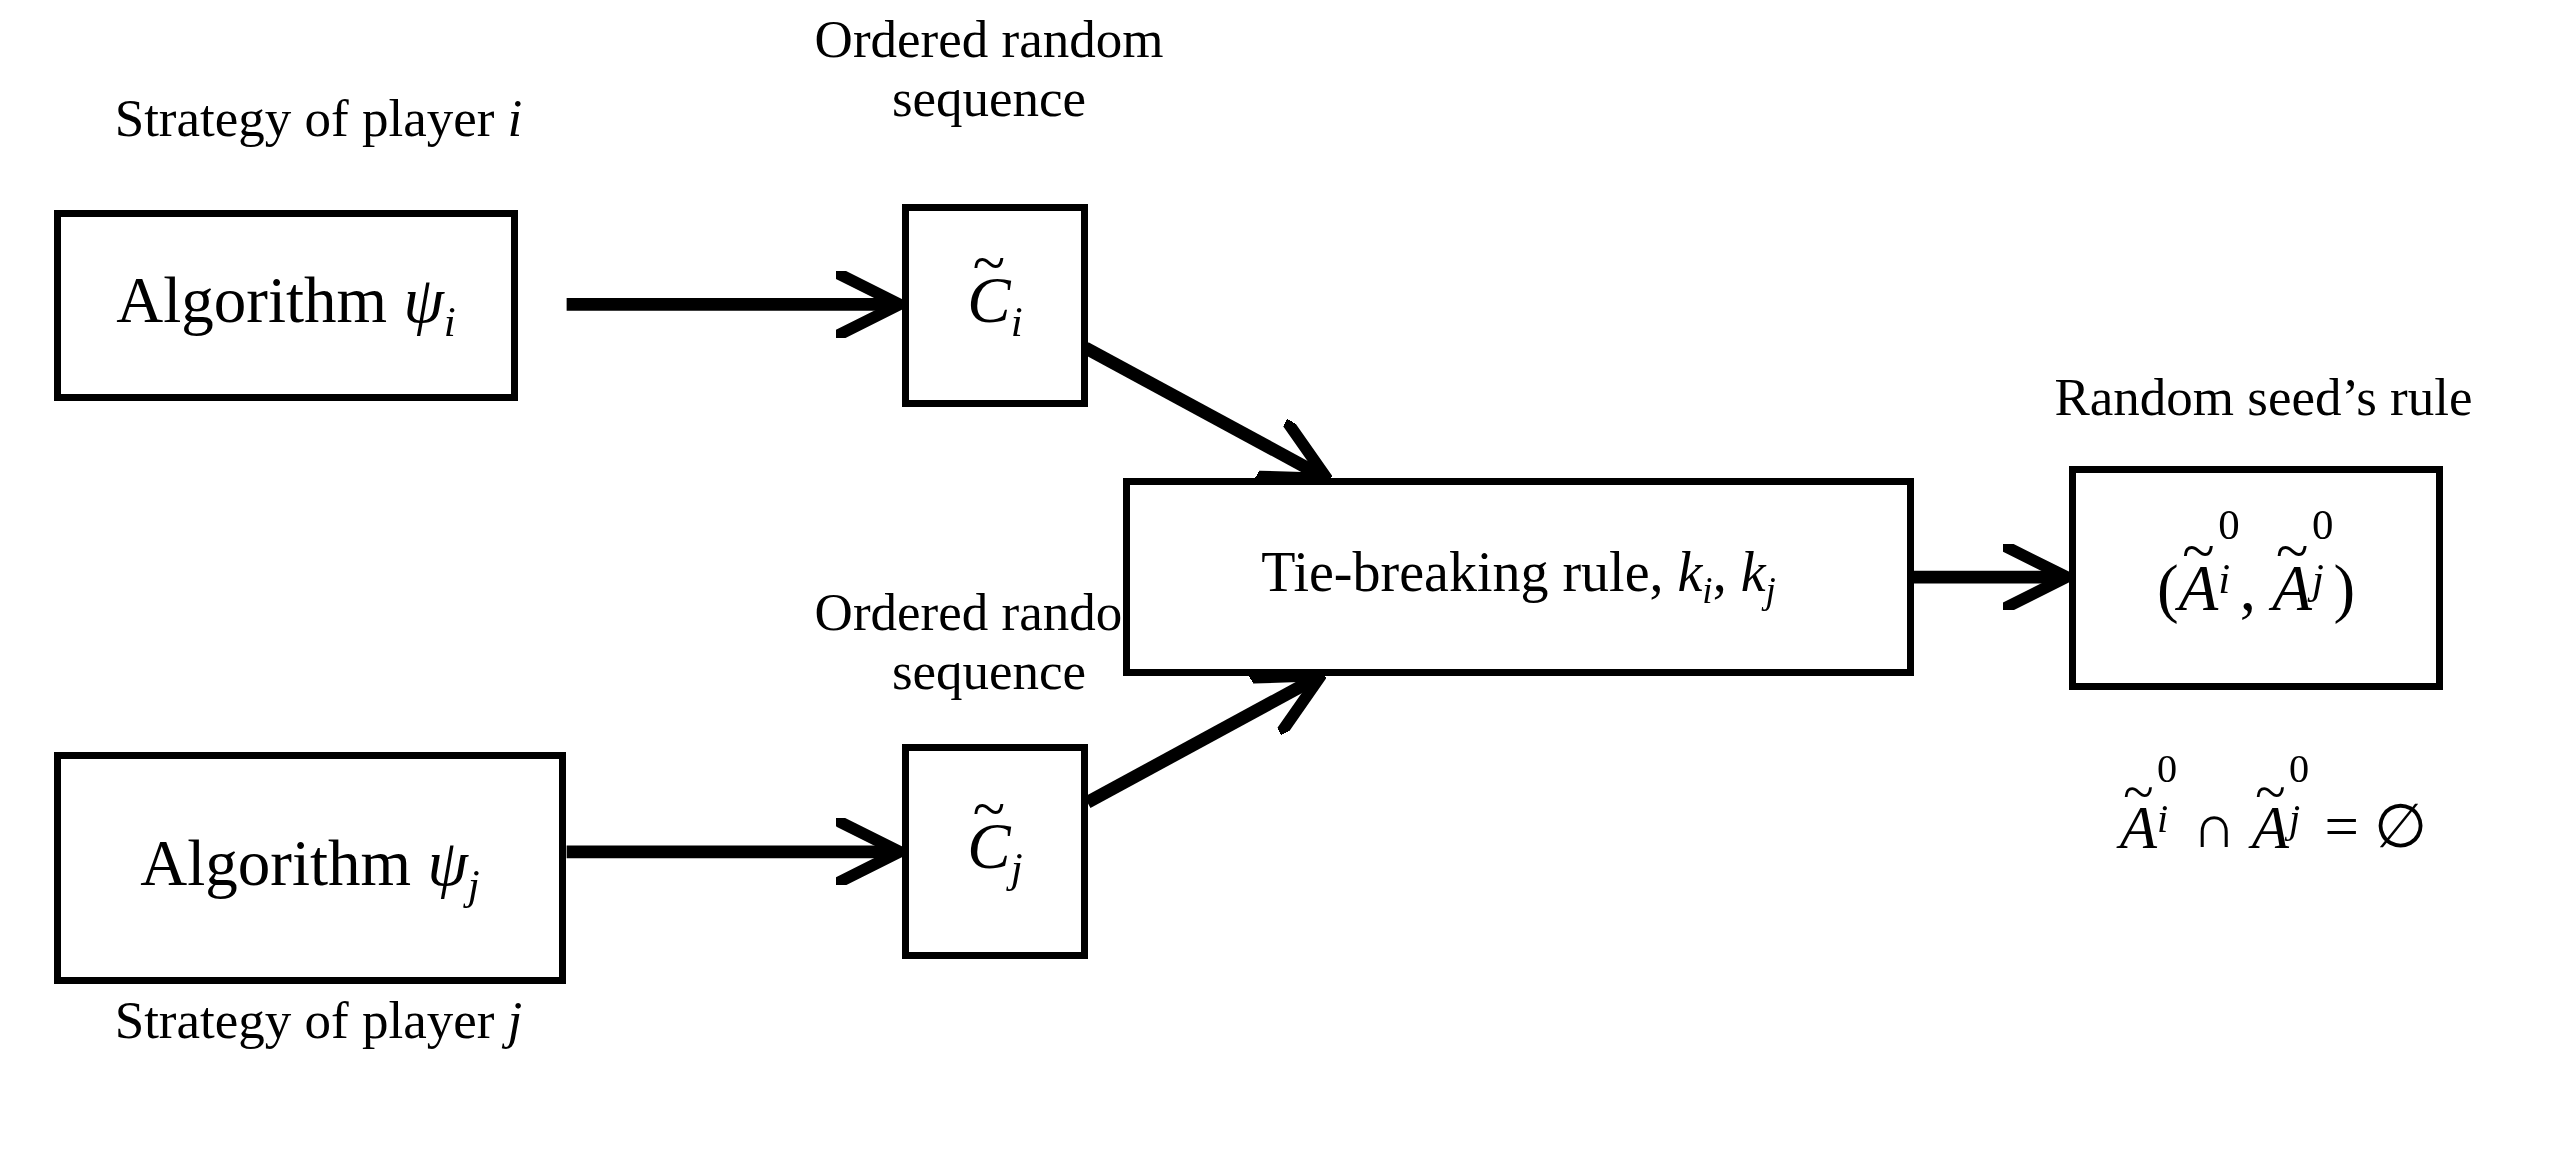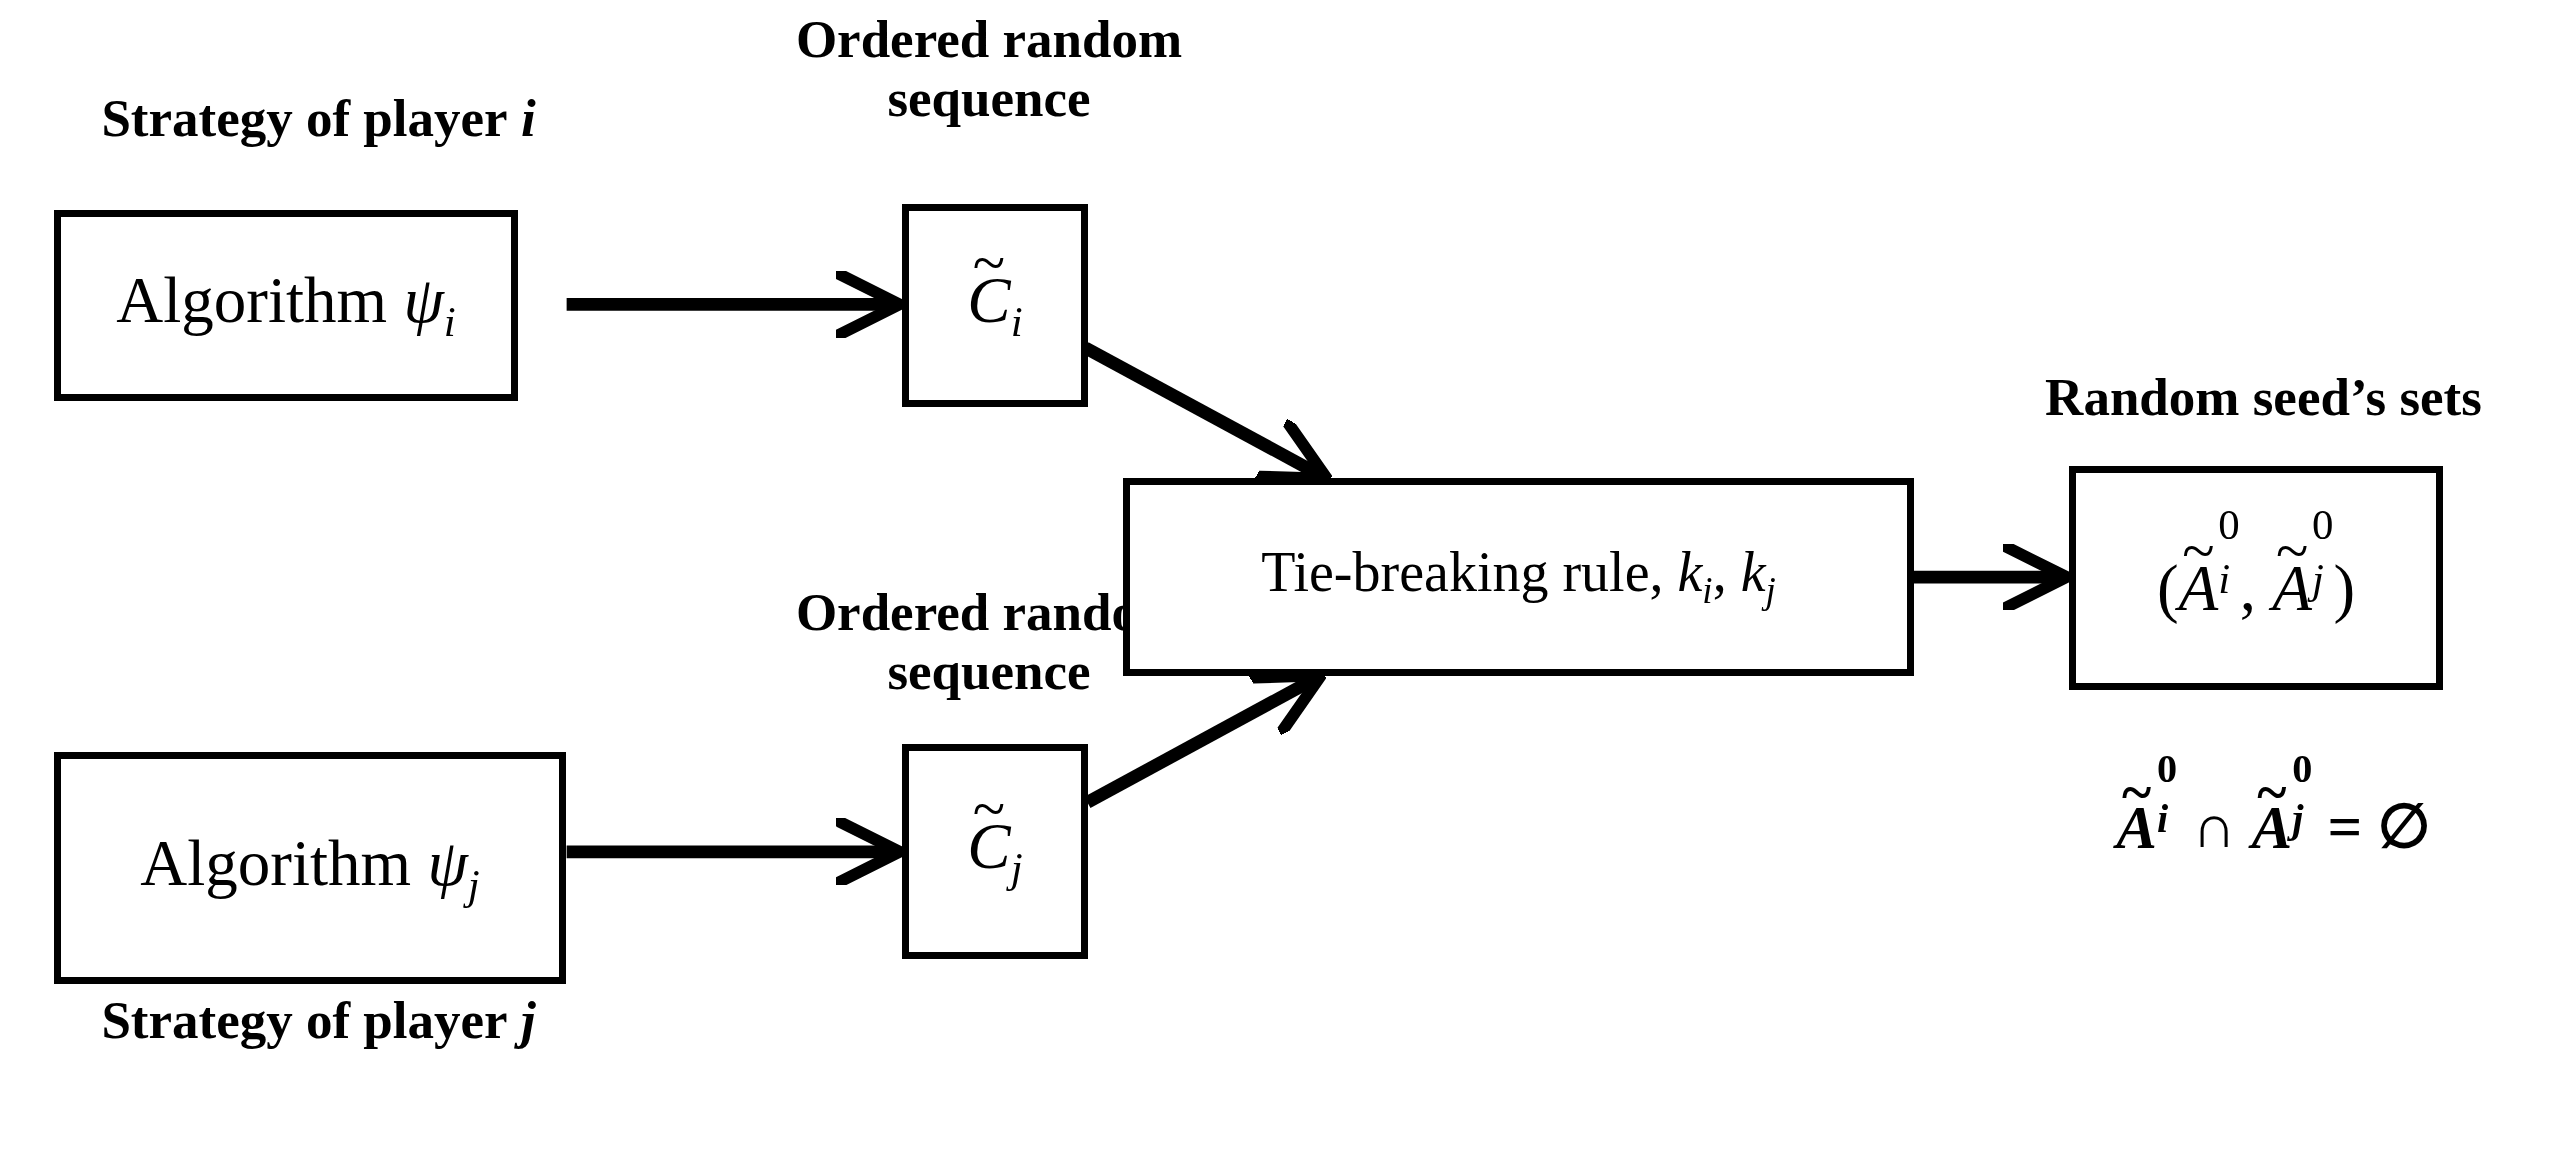--- a/index.html
+++ b/index.html
@@ -42,21 +42,20 @@
   #tie     { left: 1123px; top: 478px; width: 791px;  height: 198px; }
   #out     { left: 2069px; top: 466px; width: 374px;  height: 224px; }
 
   
   .caption {
     position: absolute;
     white-space: pre-line;
     text-align: center;
     line-height: 1.12;
     font-size: 53px;
-    font-weight: bold;
   }
 
   #cap-strategy-i      { left: 22px;   top: 30px;  width: 593px; text-align: center; }
   #cap-strategy-j      { left: 22px;   top: 932px; width: 593px; text-align: center; }
   #cap-seq-top         { left: 722px;  top: 10px;  width: 534px; }
   #cap-seq-bottom      { left: 722px;  top: 583px; width: 534px; }
   #cap-random-seed     { left: 1952px; top: 368px; width: 623px; }
   #cap-disjoint        { left: 2066px; top: 706px; width: 415px; font-size: 61px; }
 
   
@@ -135,21 +134,21 @@
   <div class="caption" id="cap-strategy-j">
     <span>Strategy of player&nbsp;<span class="mi">j</span></span>
   </div>
 
   <div class="caption" id="cap-seq-top">Ordered random
 sequence</div>
 
   <div class="caption" id="cap-seq-bottom">Ordered random
 sequence</div>
 
-  <div class="caption" id="cap-random-seed">Random seed’s sets</div>
+  <div class="caption" id="cap-random-seed">Random seed’s rule</div>
 
   <div class="caption" id="cap-disjoint">
     <span class="tilde-wrap"><span class="tilde">~</span><span class="mi">A</span></span><span class="supsub"><span class="s-up">0</span><span class="s-dn">i</span></span>&nbsp;<span>∩</span>&nbsp;<span class="tilde-wrap"><span class="tilde">~</span><span class="mi">A</span></span><span class="supsub"><span class="s-up">0</span><span class="s-dn">j</span></span>&nbsp;<span>=</span>&nbsp;<span>∅</span>
   </div>
 
   <div class="node" id="algo-i">
     <span class="node-text box-label-60"><span>Algorithm</span>&nbsp;<span class="mi">ψ</span><span class="sub">i</span></span>
   </div>
 
   <div class="node" id="algo-j">

